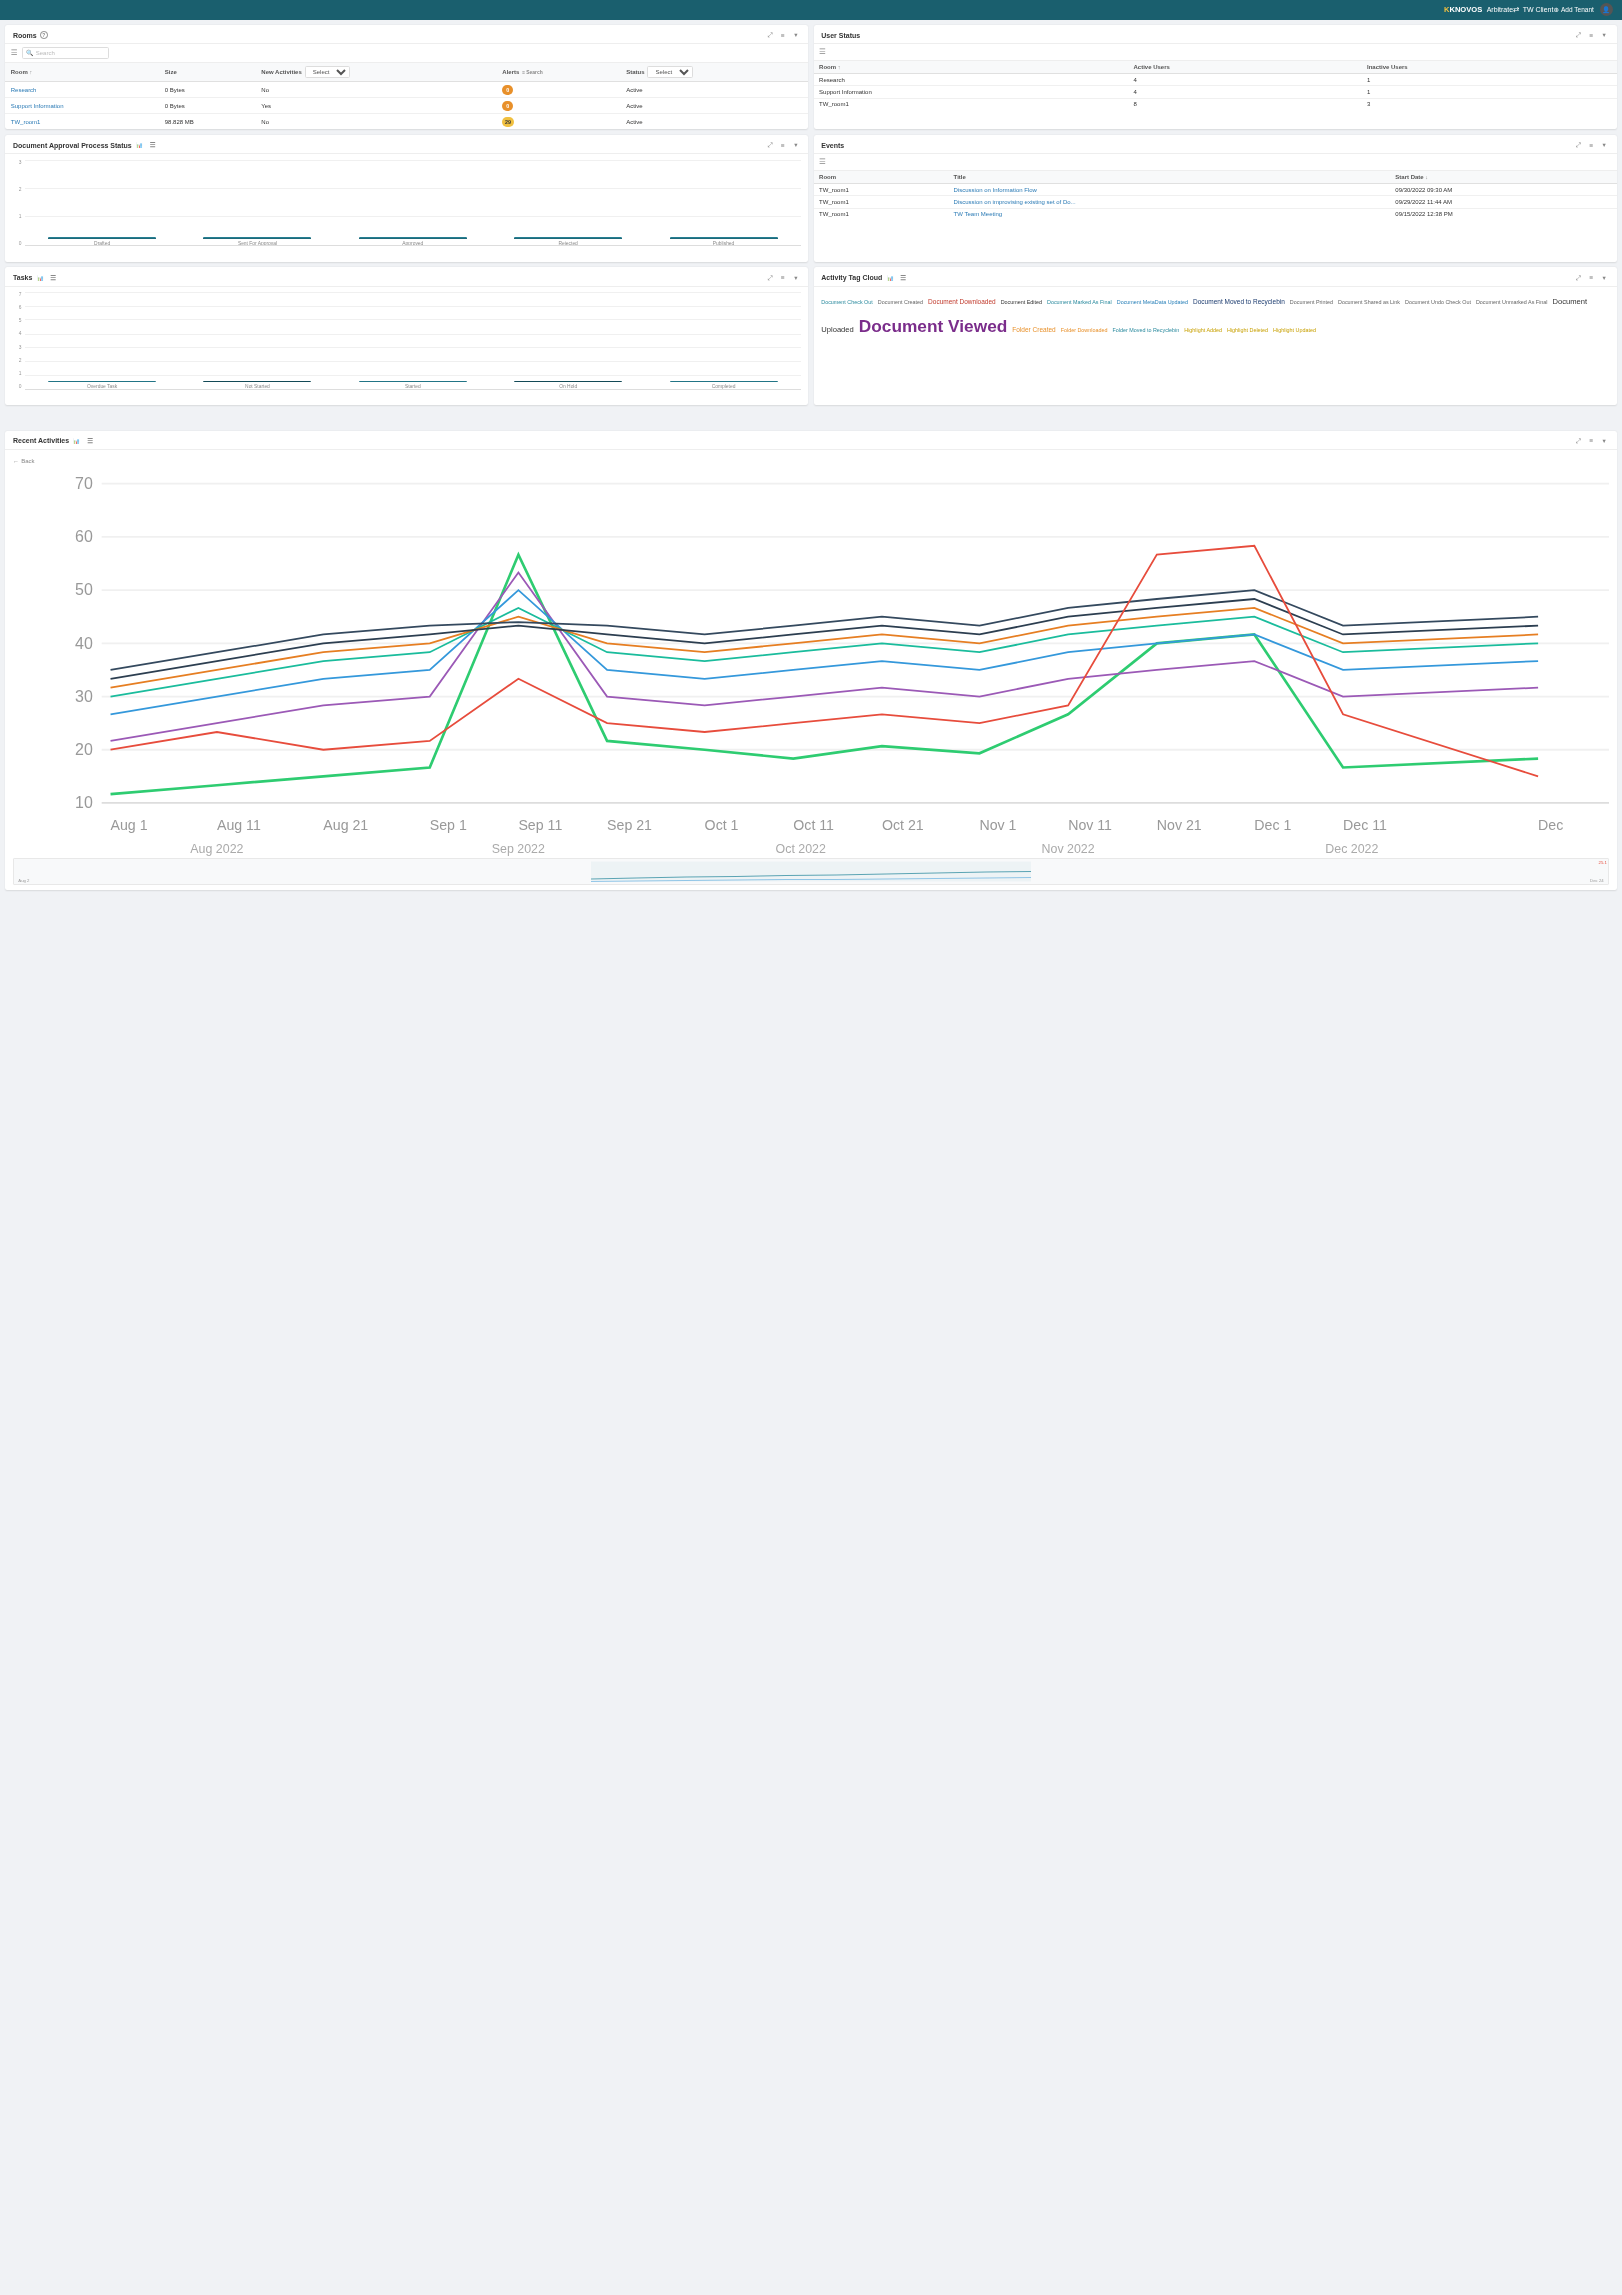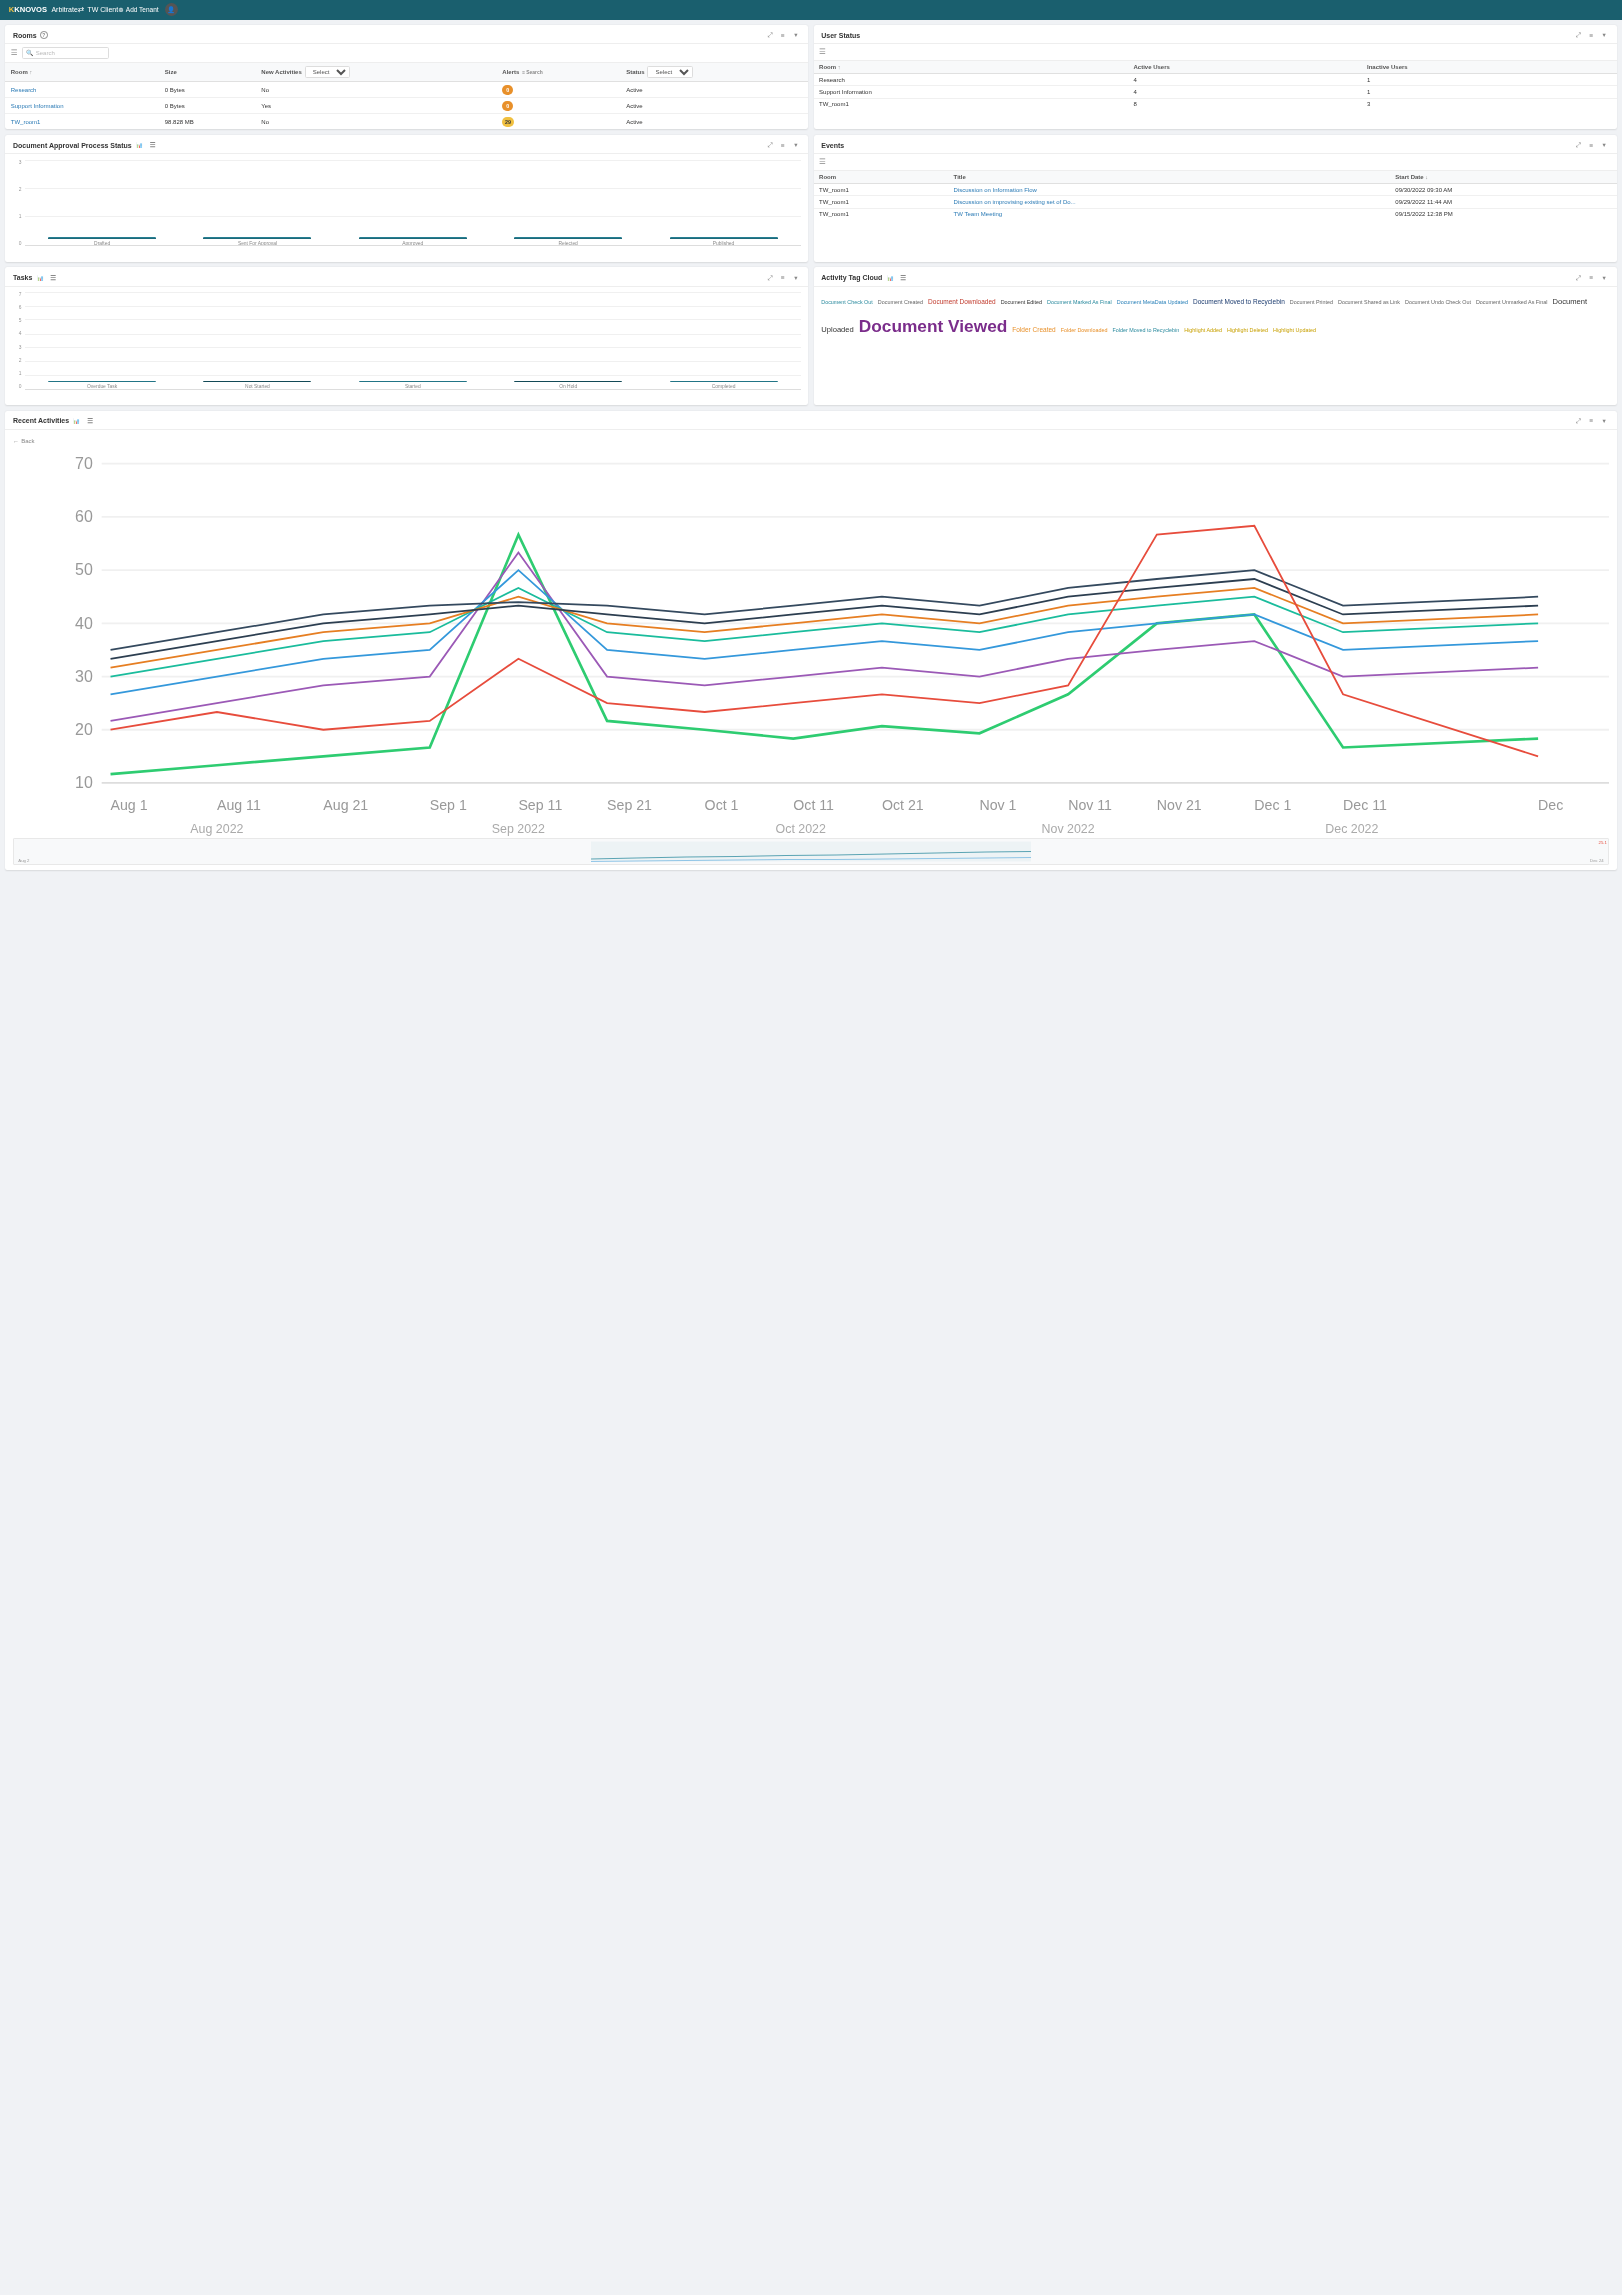--- a/index.html
+++ b/index.html
@@ -4,21 +4,21 @@
   <style>
     * { box-sizing: border-box; margin: 0; padding: 0; }
     body { font-family: -apple-system, BlinkMacSystemFont, 'Segoe UI', sans-serif; font-size: 6.5px; background: #f0f2f5; color: #333; }
 
     
     .header {
       background: #1a5f6e;
       height: 19.5px;
       display: flex;
       align-items: center;
-      justify-content: flex-start;
+      justify-content: flex-end;
       padding: 0 8.7px;
       color: white;
     }
     .header-left { display: flex; align-items: center; gap: 4.3px; }
     .logo-text { font-size: 7.6px; font-weight: 600; }
     .logo-k { color: #f0c040; }
     .header-center { font-size: 7px; display: flex; align-items: center; gap: 3.2px; }
     .header-right { display: flex; align-items: center; gap: 6.5px; font-size: 6.5px; }
     .add-tenant { display: flex; align-items: center; gap: 2.2px; cursor: pointer; }
 
@@ -59,21 +59,21 @@
     
     .chart-area { padding: 5.4px 7.6px; }
     .bar-group { display: flex; flex-direction: column; align-items: center; flex: 1; }
     .bar { width: 70%; min-height: 1.1px; background: linear-gradient(180deg, #2a8a9e 0%, #1a5f6e 100%); border-radius: 1.1px 1.1px 0 0; }
     .bar-label { font-size: 4.9px; color: #888; margin-top: 2.2px; text-align: center; }
 
     
     .tag-cloud { padding: 7.6px; line-height: 2; }
 
     
-    .recent-activities { background: white; border-radius: 2.2px; box-shadow: 0 0.5px 1.6px rgba(0,0,0,0.1); }
+    .recent-activities { background: white; border-radius: 2.2px; box-shadow: 0 0.5px 1.6px rgba(0,0,0,0.1); margin-top: 20px; }
     .chart-line-area { padding: 5.4px 7.6px; }
     .line-chart-svg { width: 100%; }
 
     
     .icon-btn { width: 9.7px; height: 9.7px; display: inline-flex; align-items: center; justify-content: center; cursor: pointer; color: #888; font-size: 6.5px; border-radius: 1.1px; }
     .table-icon { color: #888; font-size: 7.6px; }
 
     
     .help-circle { display: inline-flex; align-items: center; justify-content: center; width: 7.6px; height: 7.6px; border-radius: 50%; border: 0.5px solid #888; font-size: 4.9px; color: #888; cursor: pointer; }
 

